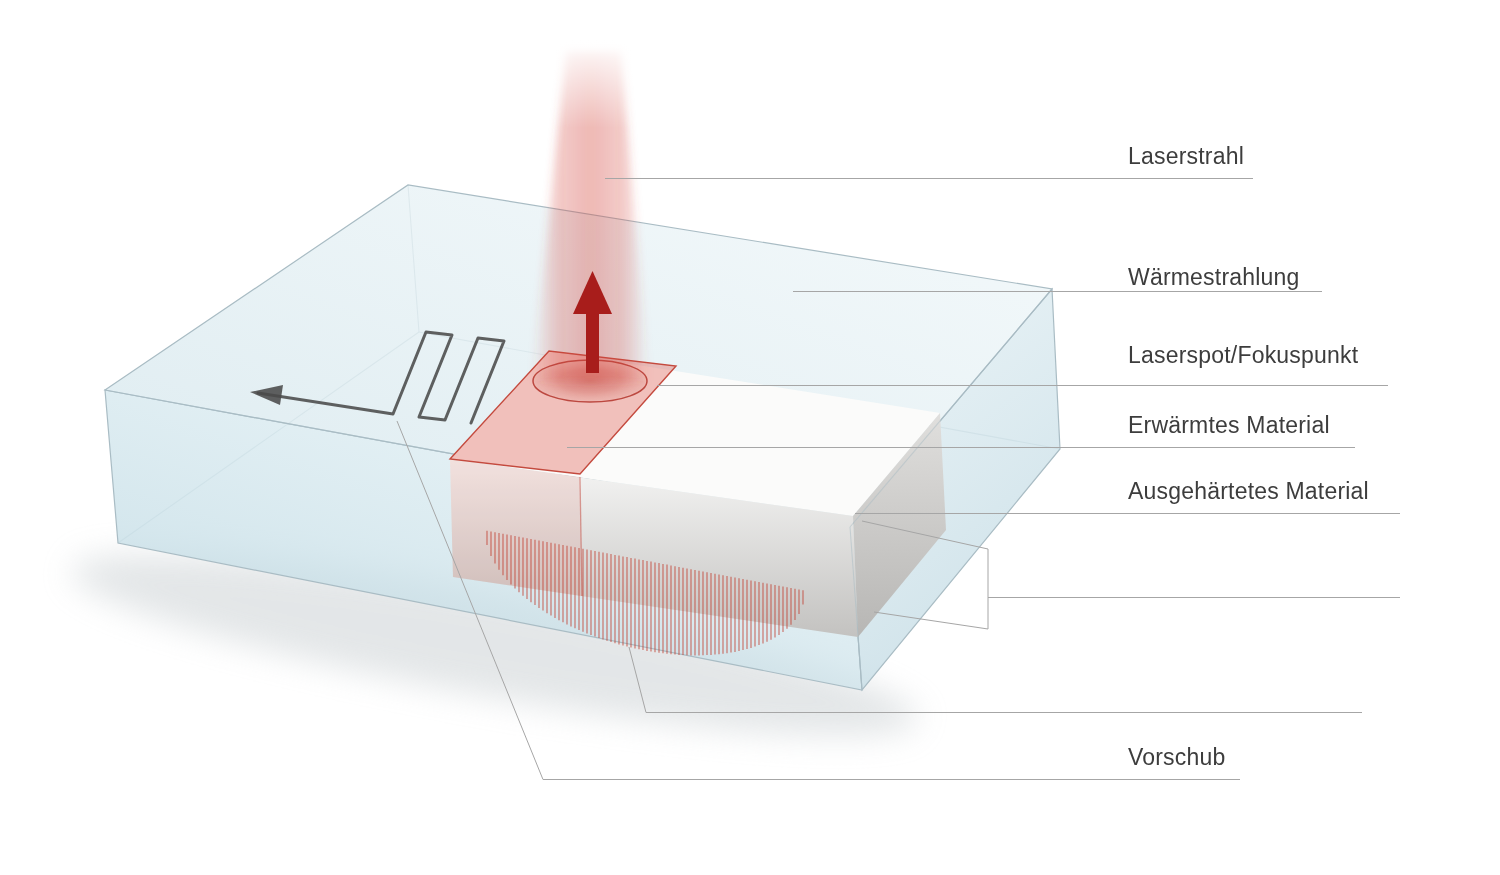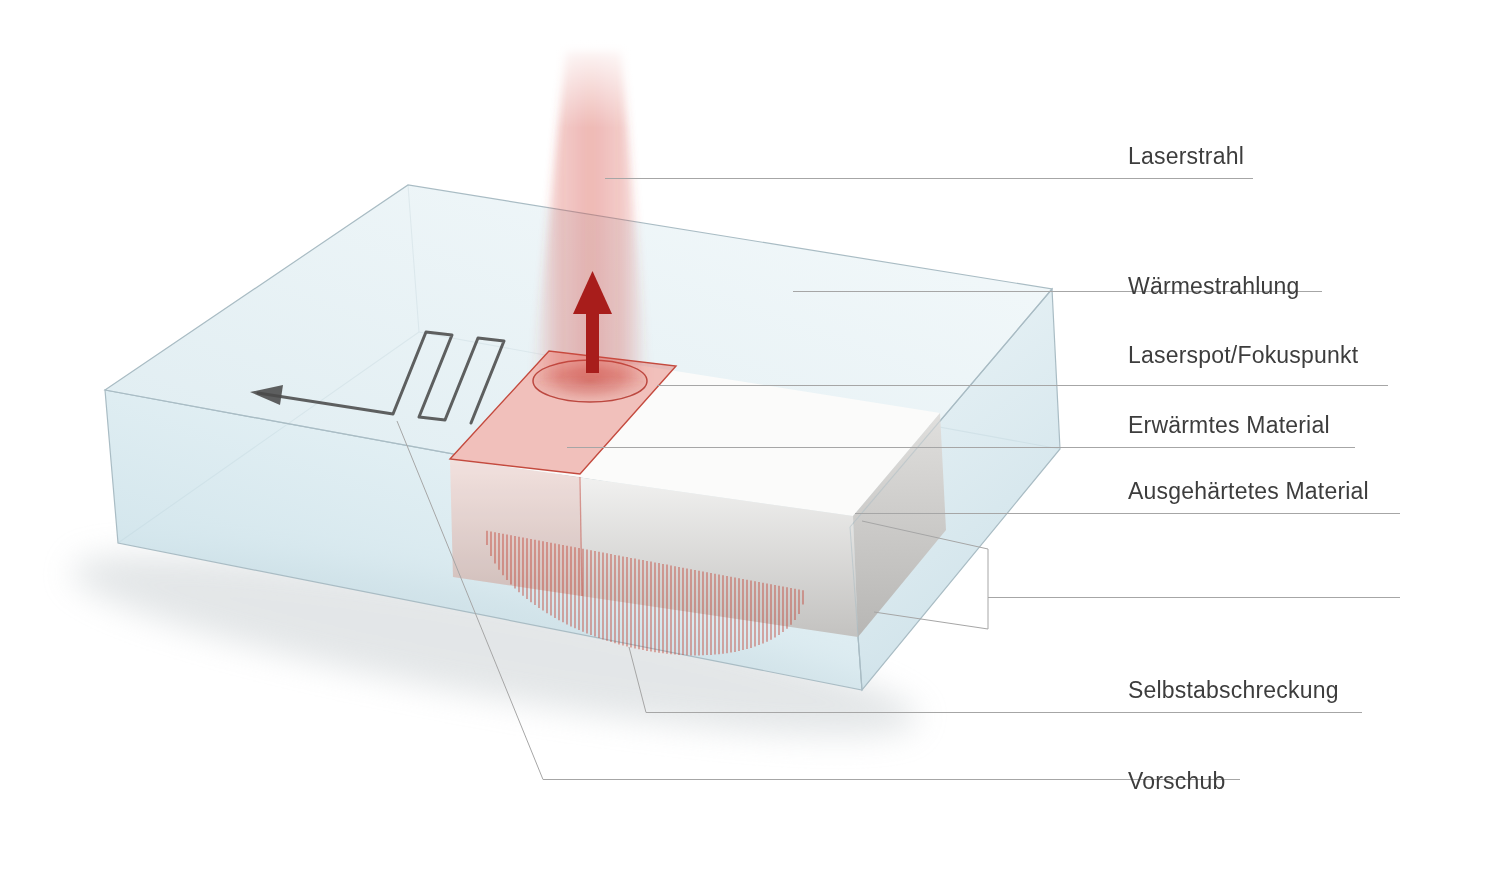--- a/index.html
+++ b/index.html
@@ -205,20 +205,19 @@
       <line x1="657" y1="385.5" x2="1388" y2="385.5"></line>
       <line x1="567" y1="447.5" x2="1355" y2="447.5"></line>
       <line x1="855" y1="513.5" x2="1400" y2="513.5"></line>
       <line x1="988" y1="597.5" x2="1400" y2="597.5"></line>
       <polyline points="629,647 646,712.5 1362,712.5"></polyline>
       <polyline points="397,421 543,779.5 1240,779.5"></polyline>
     </g>
   </svg>
 
   <div class="label" style="top:143px">Laserstrahl</div>
-  <div class="label" style="top:273px">Wärmestrahlung</div>
+  <div class="label" style="top:264px">Wärmestrahlung</div>
   <div class="label" style="top:342px">Laserspot/Fokuspunkt</div>
   <div class="label" style="top:412px">Erwärmtes Material</div>
   <div class="label" style="top:478px">Ausgehärtetes Material</div>
-  <div class="label" style="top:677px">Selbstabschreckung</div>
-  <div class="label" style="top:768px">Vorschub</div>
+  <div class="label" style="top:744px">Vorschub</div>
 
 </div>
 
 </body></html>

